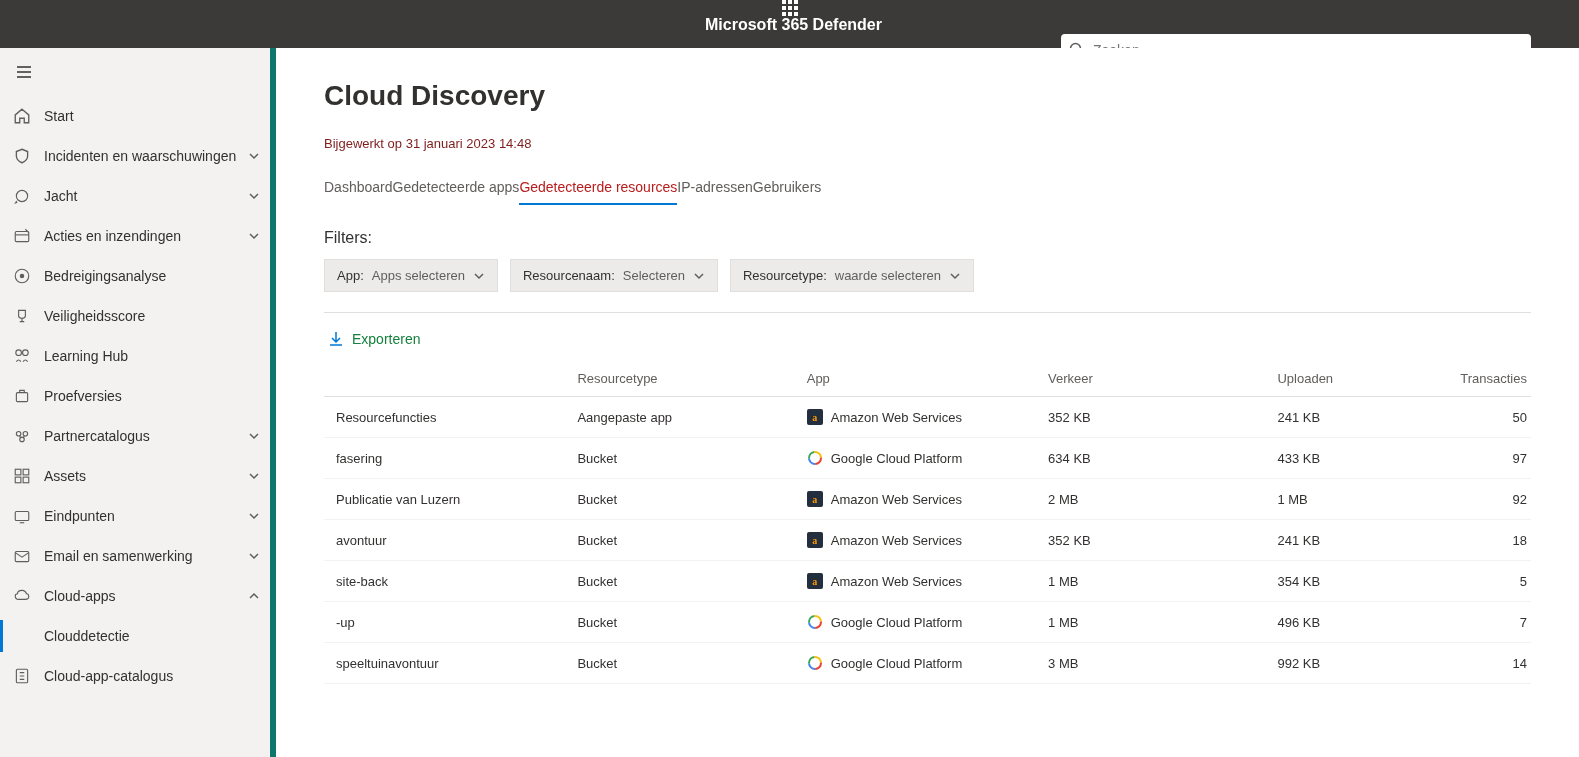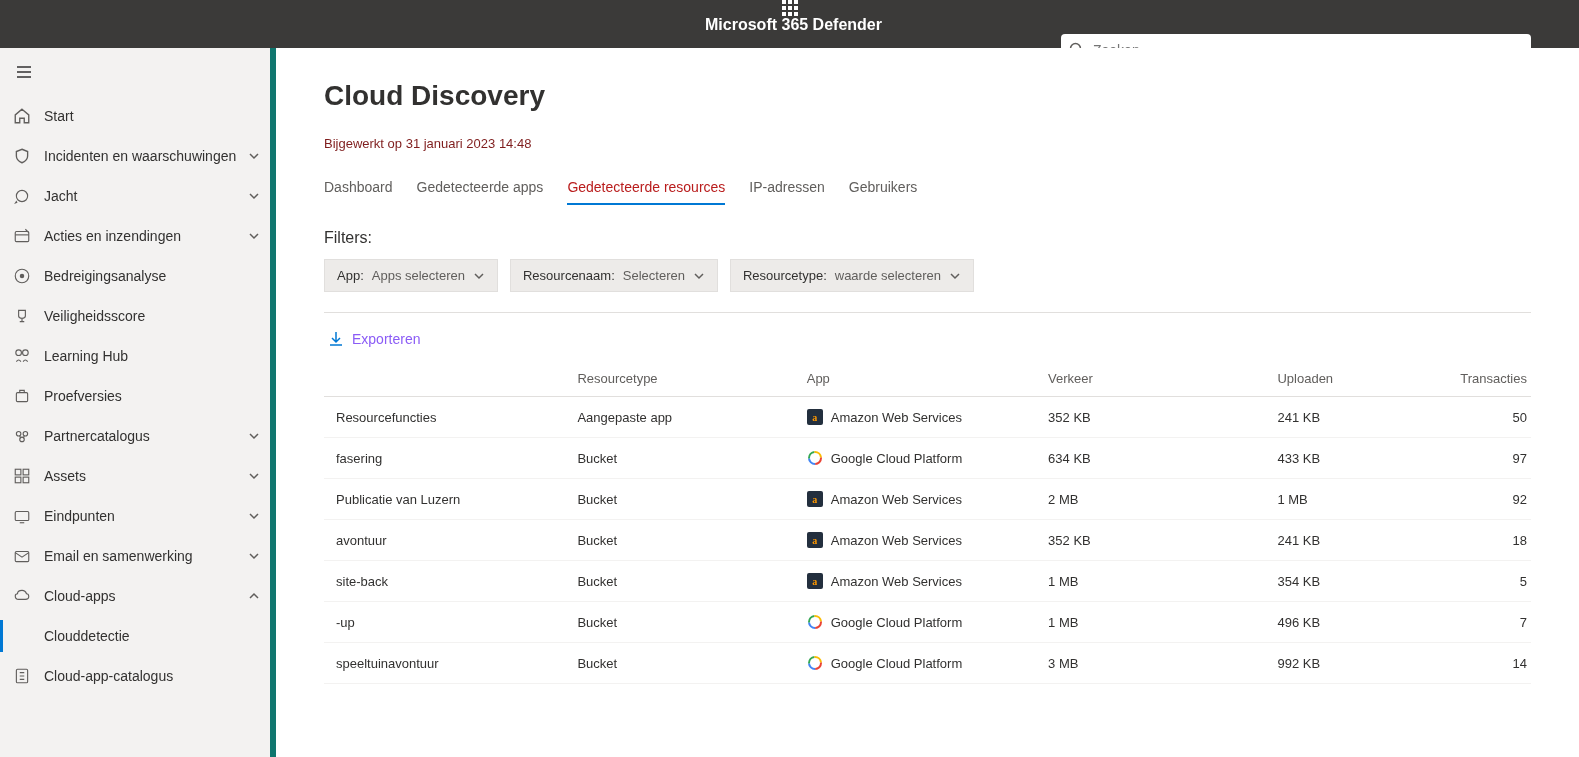--- a/index.html
+++ b/index.html
@@ -100,21 +100,20 @@
     }
     .updated-text {
       font-size: 13px;
       color: #7f1d1d;
       margin-bottom: 20px;
     }
     
     
     .tabs {
       display: flex;
-      gap: 24px;
       border-bottom: none;
       margin-bottom: 24px;
     }
     .tab {
       padding: 8px 0;
       cursor: pointer;
       font-size: 14px;
       color: #605e5c;
       border-bottom: 2px solid transparent;
     }
@@ -146,21 +145,21 @@
     .filter-chip .chev-small { width: 12px; height: 12px; color: #605e5c; }
     .filter-chip .subtle { color: #605e5c; }
     
     .divider { border-top: 1px solid #e1dfdd; margin-bottom: 12px; }
     
     
     .export-btn {
       display: inline-flex;
       align-items: center;
       gap: 8px;
-      color: #8b5cf6;
+      color: #15803d;
       cursor: pointer;
       padding: 6px 4px;
       margin-bottom: 8px;
     }
     .export-btn svg { width: 16px; height: 16px; }
     
     
     table { width: 100%; border-collapse: collapse; }
     thead th {
       text-align: left;

